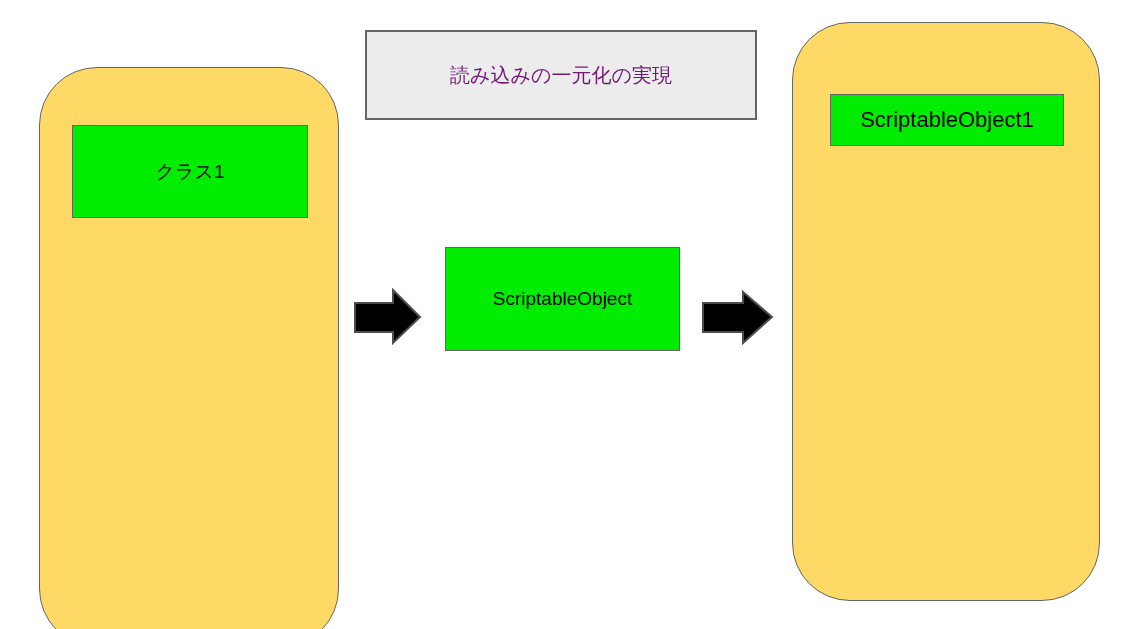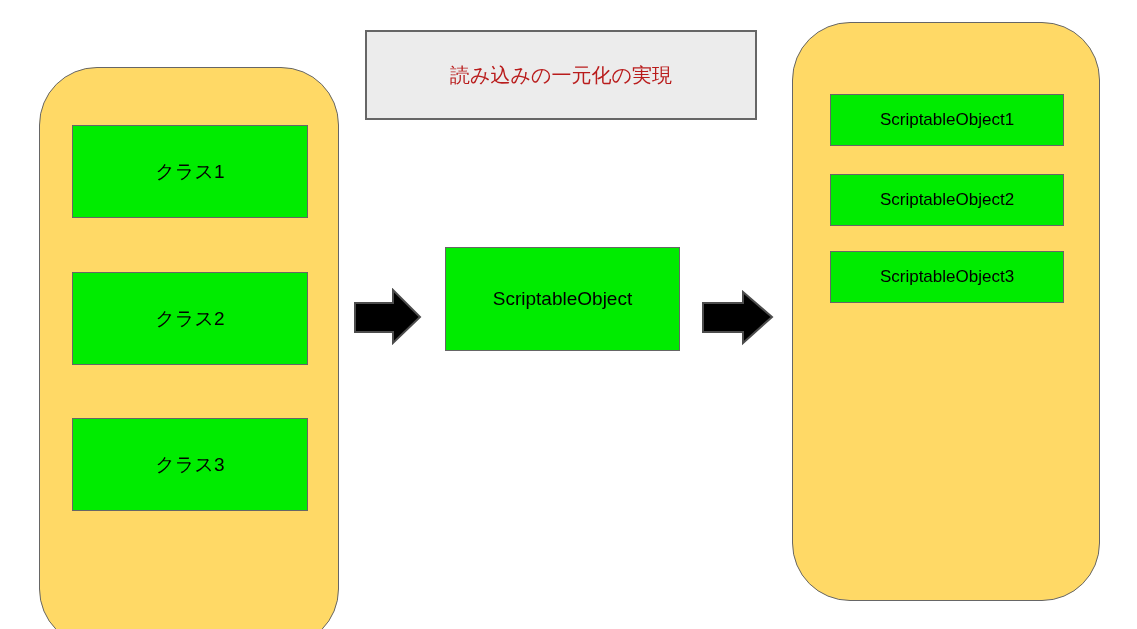--- a/index.html
+++ b/index.html
@@ -51,36 +51,36 @@
   }
   .class-box {
     left: 32px;
     width: 236px;
     height: 93px;
   }
   .so-box {
     left: 37px;
     width: 234px;
     height: 52px;
-    font-size: 17px;
+    font-size: 22px;
   }
   .title-box {
     position: absolute;
     left: 365px;
     top: 30px;
     width: 392px;
     height: 90px;
     background: #ECECEC;
     border: 2px solid #666666;
     box-sizing: border-box;
     display: flex;
     align-items: center;
     justify-content: center;
     font-size: 20px;
-    color: #b91c1c;
+    color: #701a75;
   }
   .middle-box {
     left: 445px;
     top: 247px;
     width: 235px;
     height: 104px;
   }
   .arrow-svg {
     position: absolute;
   }
@@ -88,26 +88,20 @@
   .arrow-2 { left: 701px; top: 290px; }
 </style>
 </head>
 <body>
 
 <div class="canvas">
 
   <div class="group-container group-left">
     <div class="green-box class-box" style="top:57px">
       <span>クラス1</span>
-    </div>
-    <div class="green-box class-box" style="top:204px">
-      <span>クラス2</span>
-    </div>
-    <div class="green-box class-box" style="top:350px">
-      <span>クラス3</span>
     </div>
   </div>
 
   <div class="title-box">
     <span>読み込みの一元化の実現</span>
   </div>
 
   <svg class="arrow-svg arrow-1" width="70" height="58" viewBox="0 0 70 58">
     <polygon points="2,15 40,15 40,2 67,29 40,55 40,44 2,44" fill="#000000" stroke="#4D4D4D" stroke-width="2" stroke-linejoin="miter"></polygon>
   </svg>
@@ -117,21 +111,15 @@
   </div>
 
   <svg class="arrow-svg arrow-2" width="73" height="58" viewBox="0 0 73 58">
     <polygon points="2,13 42,13 42,2 71,27 42,53 42,42 2,42" fill="#000000" stroke="#4D4D4D" stroke-width="2" stroke-linejoin="miter"></polygon>
   </svg>
 
   <div class="group-container group-right">
     <div class="green-box so-box" style="top:71px">
       <span>ScriptableObject1</span>
     </div>
-    <div class="green-box so-box" style="top:151px">
-      <span>ScriptableObject2</span>
-    </div>
-    <div class="green-box so-box" style="top:228px">
-      <span>ScriptableObject3</span>
-    </div>
   </div>
 
 </div>
 
 </body></html>

